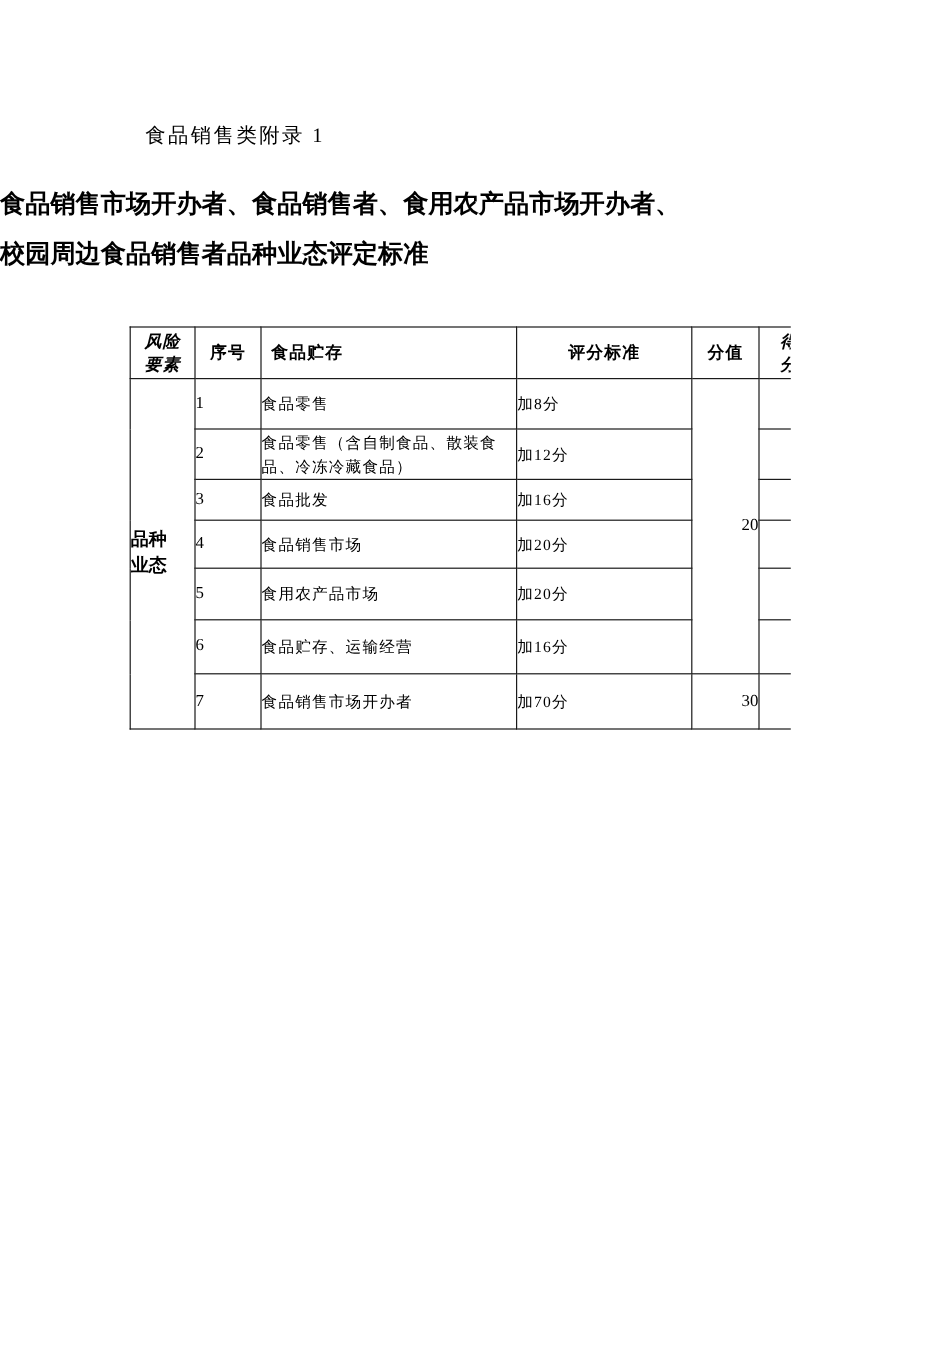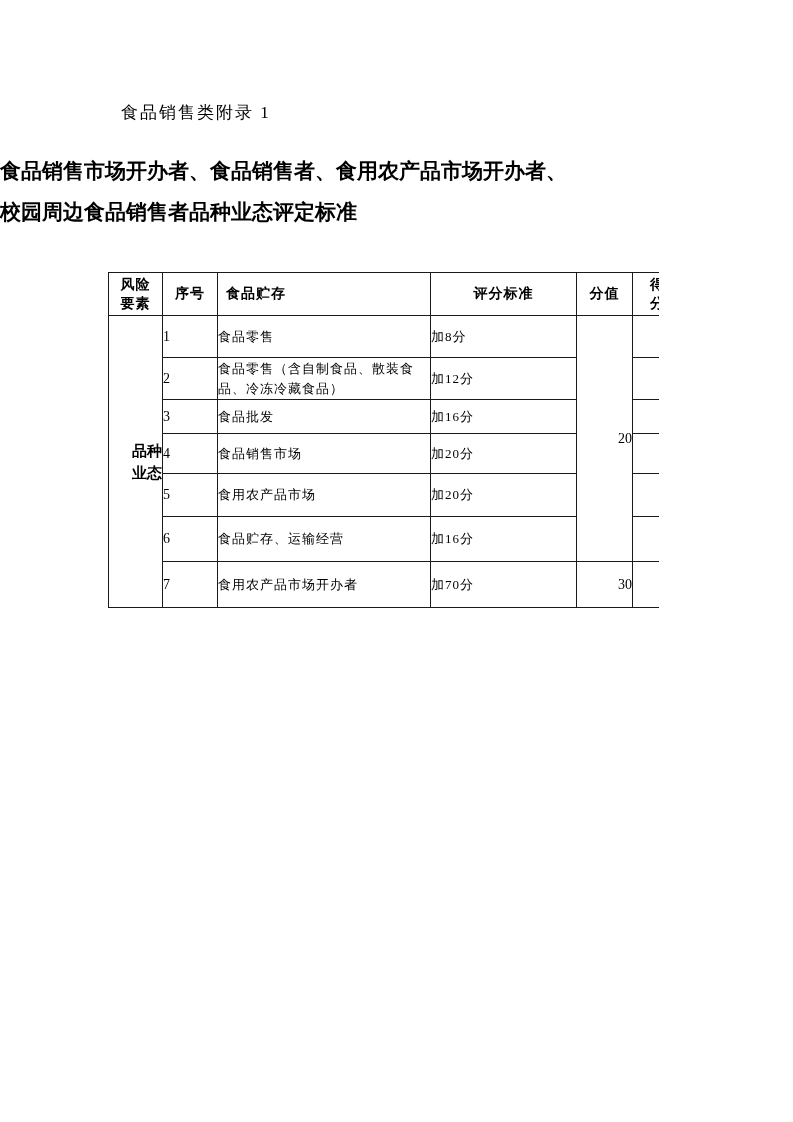--- a/index.html
+++ b/index.html
@@ -53,21 +53,21 @@
     font-family: "Liberation Sans", "DejaVu Sans", sans-serif;
     font-weight: bold;
     font-size: 14px;
     text-align: center;
     letter-spacing: 1px;
   }
   th.hcell.left {
     text-align: left;
     padding-left: 8px;
   }
-  th.hcell .stack { display: block; line-height: 19px; }
+  th.hcell .stack { display: block; line-height: 19px; font-style: italic; }
   
   td.num-cell {
     font-size: 14px;
     text-align: left;
     padding-left: 9px;
   }
   td.cat-cell {
     font-size: 13px;
     letter-spacing: 1px;
     text-align: left;
@@ -80,24 +80,24 @@
     letter-spacing: 1px;
     text-align: left;
     padding-left: 6px;
   }
   td.value-cell {
     font-size: 14px;
     text-align: right;
     padding-left: 8px;
   }
   td.risk-cell {
-    font-family: Liberation Serif, serif;
+    font-family: Liberation Mono, monospace;
     font-weight: bold;
     font-size: 15px;
-    text-align: right;
+    text-align: left;
   }
   td.risk-cell .stack { display: block; line-height: 22px; }
   td.score-cell { background: #ffffff; }
 
   
   tr.row-h  { height: 43px; }
   tr.row-1  { height: 42px; }
   tr.row-2  { height: 42px; }
   tr.row-3  { height: 34px; }
   tr.row-4  { height: 40px; }
@@ -184,21 +184,21 @@
 
       <tr class="row-6">
         <td class="num-cell">6</td>
         <td class="cat-cell">食品贮存、运输经营</td>
         <td class="crit-cell">加16分</td>
         <td class="score-cell"></td>
       </tr>
 
       <tr class="row-7">
         <td class="num-cell">7</td>
-        <td class="cat-cell">食用农产品市场开办者</td>
+        <td class="cat-cell">食品销售市场开办者</td>
         <td class="crit-cell">加70分</td>
         <td class="value-cell">30</td>
         <td class="score-cell"></td>
       </tr>
     </tbody>
   </table>
 
 </div>
 
 </body></html>

